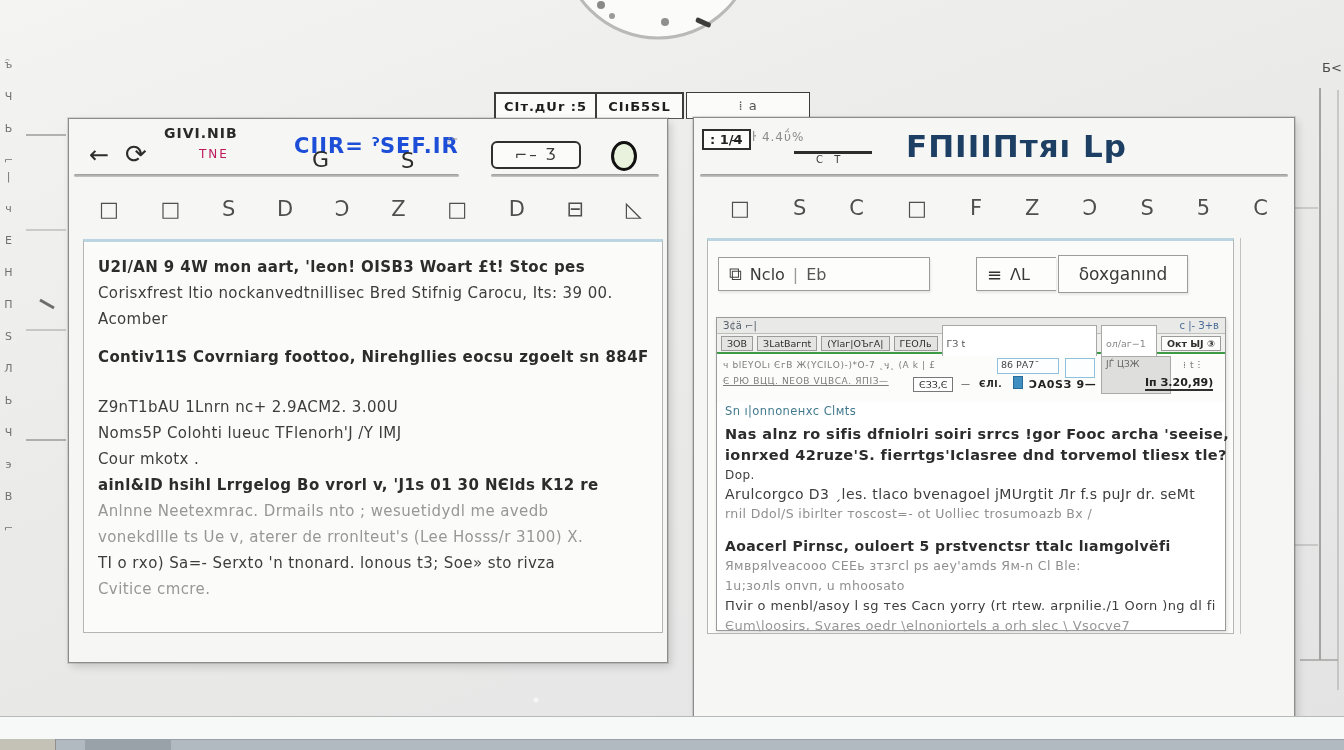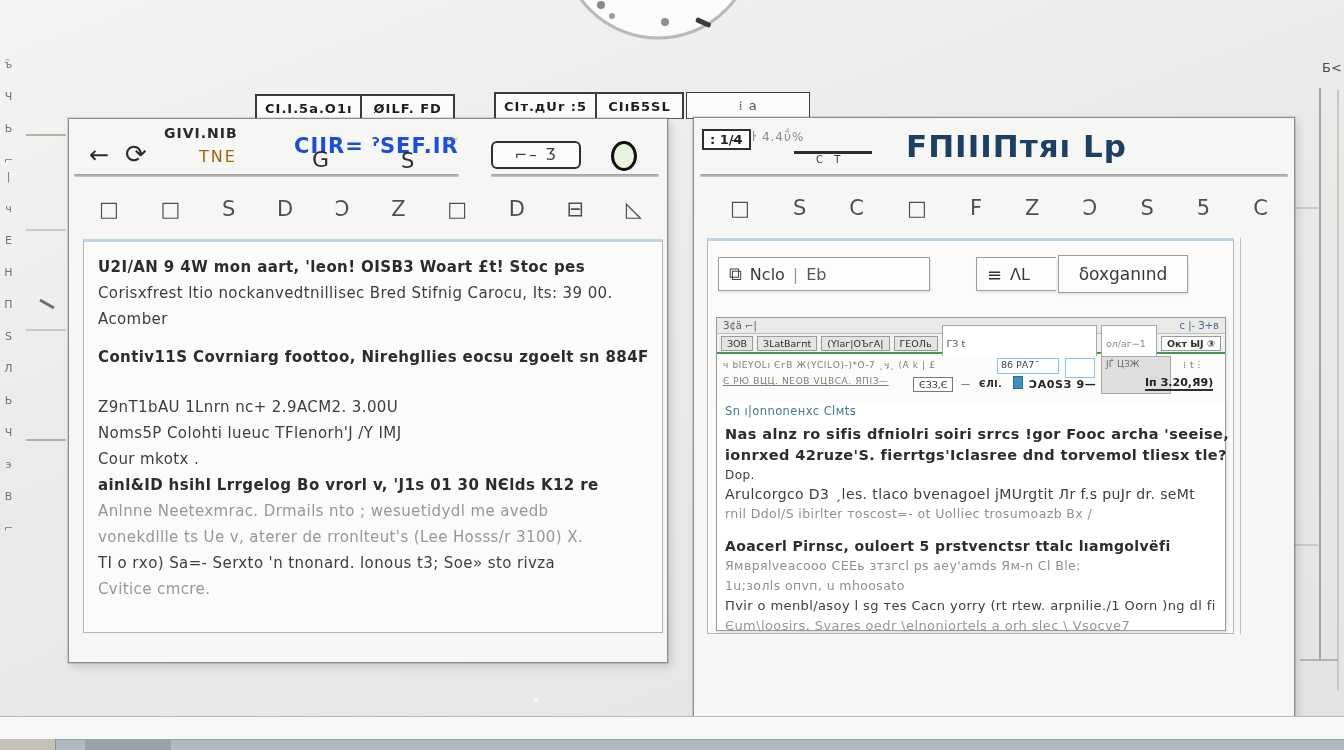--- a/index.html
+++ b/index.html
@@ -89,40 +89,36 @@
     <circle cx="702" cy="690" r="3" fill="#ffffff" opacity=".8"></circle>
     <circle cx="983" cy="700" r="3" fill="#ffffff" opacity=".7"></circle>
     <circle cx="1103" cy="686" r="2.5" fill="#ffffff" opacity=".7"></circle>
     <circle cx="536" cy="700" r="2.5" fill="#ffffff" opacity=".6"></circle>
   </svg>
 
   <div class="abs vglyphs" style="left:2px;top:58px;height:410px;">ъ҄ Ч Ь ⌐| ч Е Н П Ѕ Л Ь Ч э В ⌐</div>
   <div class="abs" style="left:1322px;top:60px;font-size:13px;color:#4a4a48;">Ƃ&lt;</div>
   <div class="abs" style="left:1258px;top:326px;font-size:22px;font-weight:bold;color:#2e2e2c;">⌐ı</div>
 
-  <div class="abs tabstrip" style="left:255px;top:94px;width:200px;height:27px;">
-    <div class="tab">CI.I.5a.O1ı</div>
-    <div class="tab">ØILF. FD</div>
-  </div>
 
   <div class="abs tabstrip" style="left:494px;top:92px;width:190px;height:27px;">
     <div class="tab">CIт.дUr :5</div>
     <div class="tab">CIıБ5SL</div>
   </div>
 
   <div class="abs tabstrip" style="left:686px;top:92px;width:124px;height:27px;border-width:1px;">
     <div class="tab" style="border-right:none;font-weight:normal;color:#555;">⁞ a</div>
   </div>
 
   <div class="abs win" style="left:68px;top:118px;width:600px;height:545px;">
 
     <div class="abs tool-ico" style="left:20px;top:24px;font-size:24px;">←</div>
     <div class="abs tool-ico" style="left:56px;top:22px;font-size:26px;">⟳</div>
     <div class="abs" style="left:95px;top:6px;font-size:14px;font-weight:bold;color:#2a2a2a;letter-spacing:1px;">GIVI.NIВ</div>
-    <div class="abs" style="left:130px;top:28px;font-size:16px;color:#a16207;letter-spacing:2px;">TNE</div>
+    <div class="abs" style="left:130px;top:28px;font-size:12px;color:#be185d;letter-spacing:2px;">TNE</div>
     <div class="abs" style="left:225px;top:4px;font-size:21px;font-weight:bold;color:#1d4ed8;letter-spacing:1px;white-space:nowrap;margin-top:11px;">CIIR= ˀSEF.IR</div>
     <div class="abs" style="left:243px;top:28px;font-size:22px;color:#2c2c2c;">G</div>
     <div class="abs" style="left:332px;top:30px;font-size:21px;color:#2c2c2c;">S</div>
     <div class="abs" style="left:378px;top:14px;font-size:13px;color:#9a9a98;">⁝⁼</div>
     <div class="abs" style="left:422px;top:22px;width:90px;height:28px;border:2px solid #2f2f2f;border-radius:6px;background:#fbfbf9;
                 display:flex;align-items:center;justify-content:center;font-size:15px;color:#3a3a3a;letter-spacing:2px;">⌐–  Ʒ</div>
     <div class="abs" style="left:542px;top:22px;width:26px;height:30px;border:3px solid #111;border-radius:50%;background:#e9f2dc;"></div>
 
     <div class="abs divline" style="left:5px;top:55px;width:385px;"></div>
     <div class="abs divline" style="left:422px;top:55px;width:168px;"></div>

